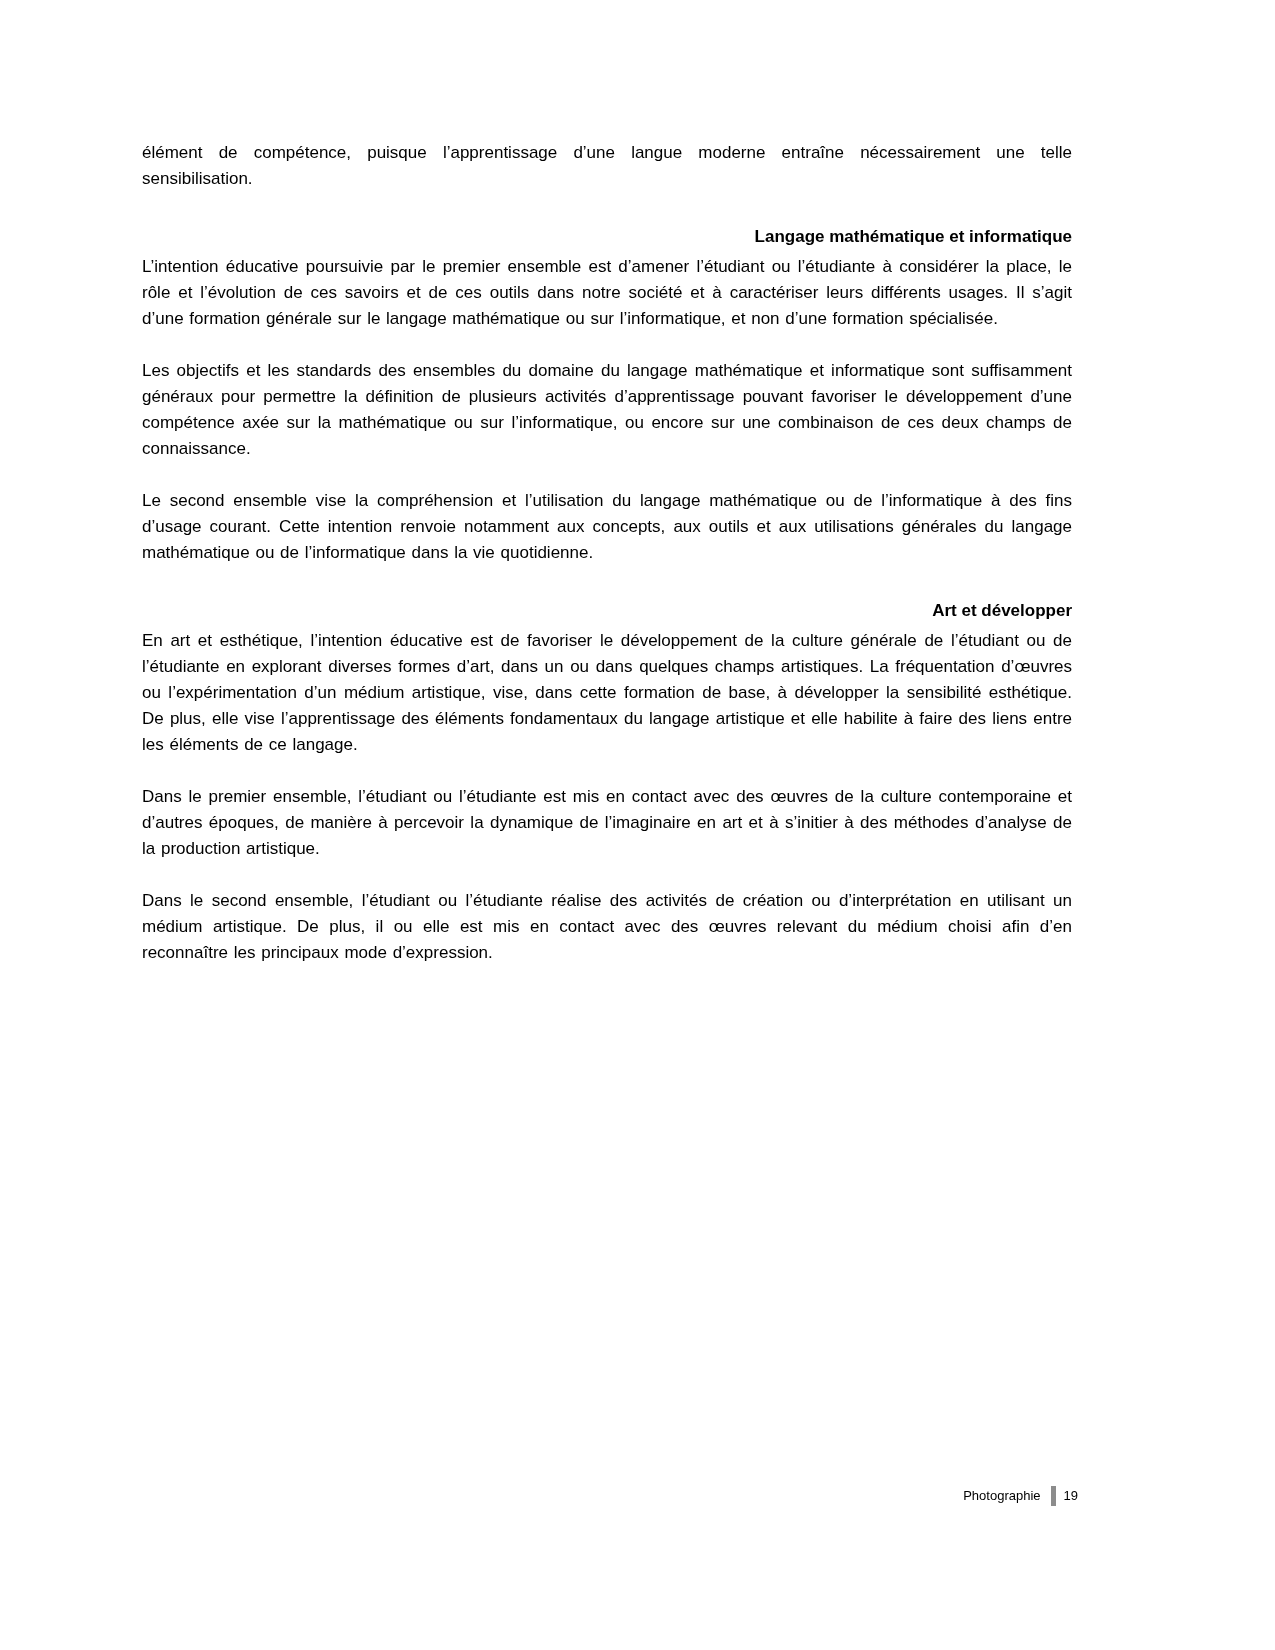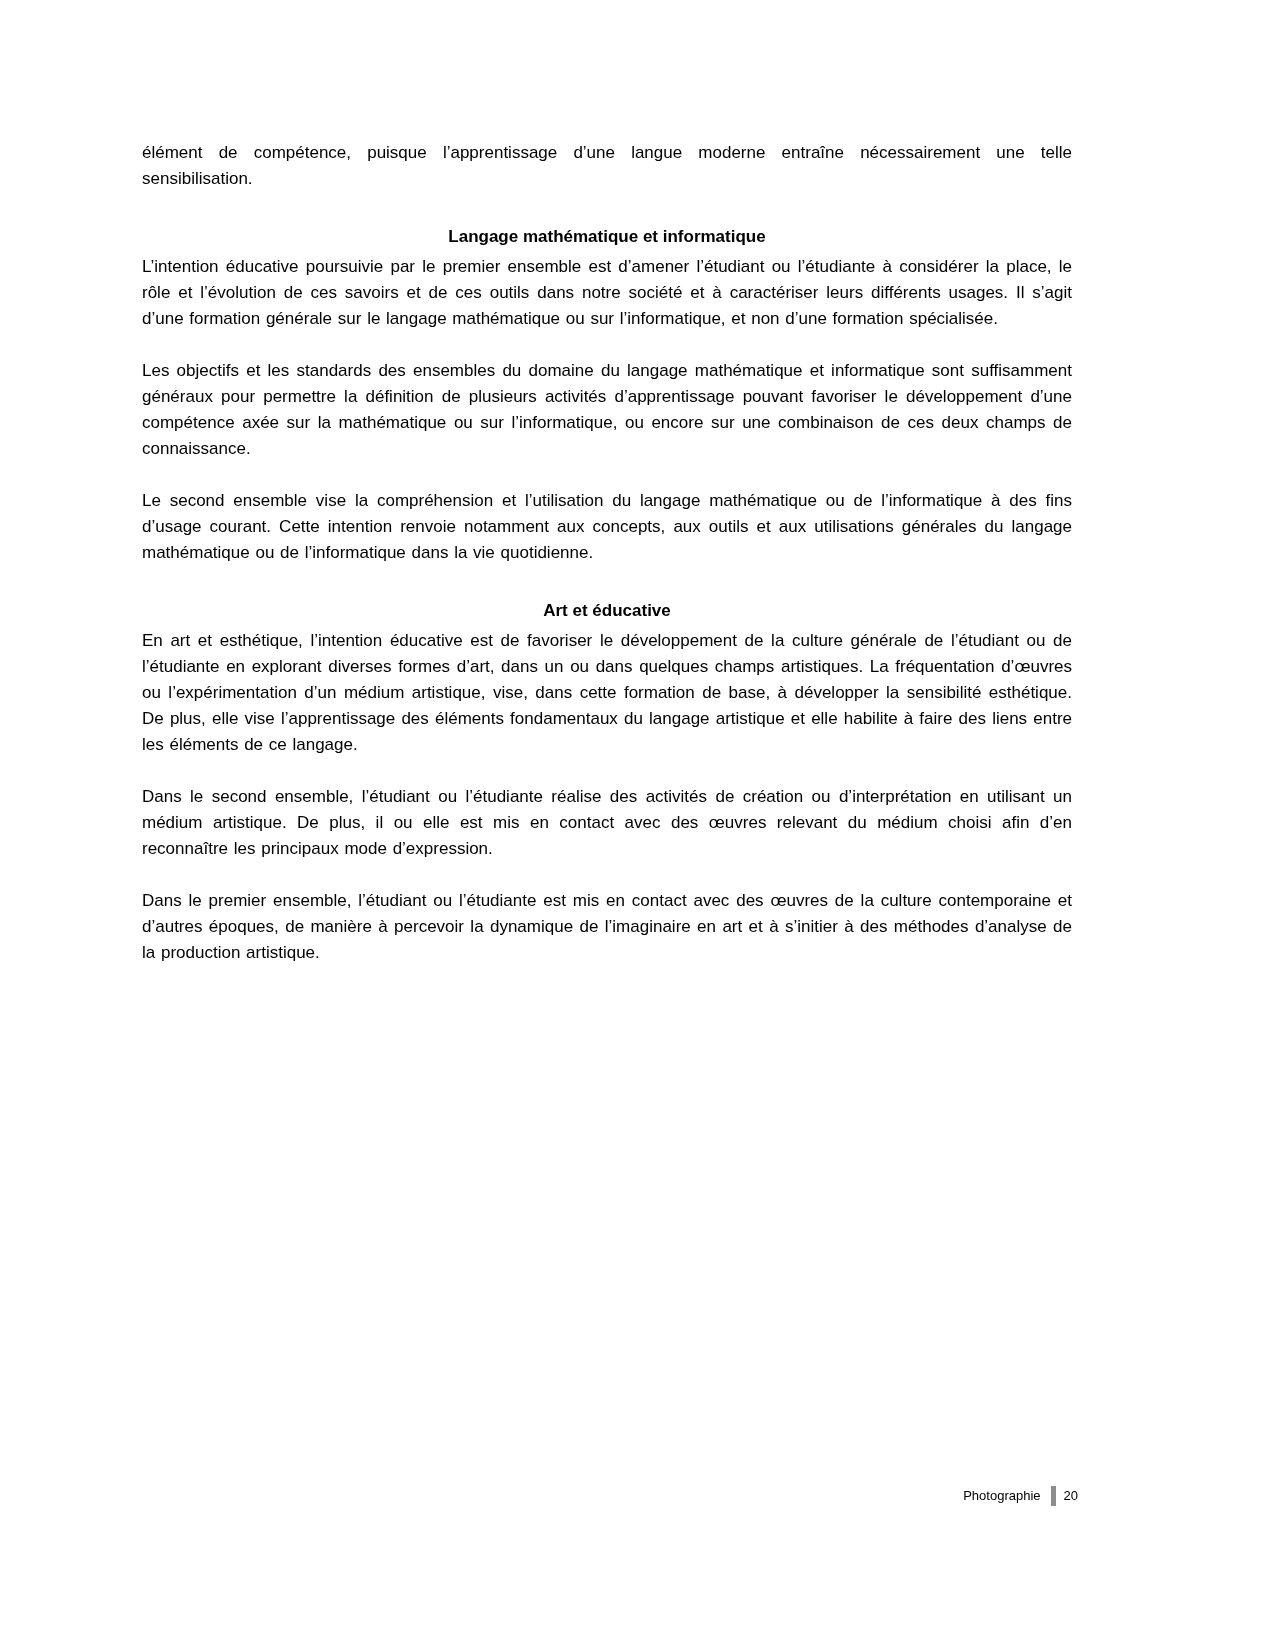--- a/index.html
+++ b/index.html
@@ -32,21 +32,21 @@
     text-align: justify;
   }
   .para {
     margin: 0 0 26px 0;
     word-spacing: 1px;
   }
   .heading {
     font-size: 17px;
     font-weight: bold;
     margin: 32px 0 4px 0;
-    text-align: center;
+    text-align: right;
   }
   .content > .para:first-child {
     margin-top: 0;
   }
   .footer {
     position: absolute;
     top: 1486px;
     right: 197px;
     display: flex;
     align-items: center;
@@ -71,25 +71,25 @@
 <div class="page">
 
   <main class="content">
     <p class="para">élément de compétence, puisque l’apprentissage d’une langue moderne entraîne nécessairement une telle sensibilisation.</p>
 
     <h2 class="heading">Langage mathématique et informatique</h2>
     <p class="para">L’intention éducative poursuivie par le premier ensemble est d’amener l’étudiant ou l’étudiante à considérer la place, le rôle et l’évolution de ces savoirs et de ces outils dans notre société et à caractériser leurs différents usages.  Il s’agit d’une formation générale sur le langage mathématique ou sur l’informatique, et non d’une formation spécialisée.</p>
     <p class="para">Les objectifs et les standards des ensembles du domaine du langage mathématique et informatique sont suffisamment généraux pour permettre la définition de plusieurs activités d’apprentissage pouvant favoriser le développement d’une compétence axée sur la mathématique ou sur l’informatique, ou encore sur une combinaison de ces deux champs de connaissance.</p>
     <p class="para">Le second ensemble vise la compréhension et l’utilisation du langage mathématique ou de l’informatique à des fins d’usage courant.  Cette intention renvoie notamment aux concepts, aux outils et aux utilisations générales du langage mathématique ou de l’informatique dans la vie quotidienne.</p>
 
-    <h2 class="heading">Art et éducative</h2>
+    <h2 class="heading">Art et développer</h2>
     <p class="para">En art et esthétique, l’intention éducative est de favoriser le développement de la culture générale de l’étudiant ou de l’étudiante en explorant diverses formes d’art, dans un ou dans quelques champs artistiques.  La fréquentation d’œuvres ou l’expérimentation d’un médium artistique, vise, dans cette formation de base, à développer la sensibilité esthétique.  De plus, elle vise l’apprentissage des éléments fondamentaux du langage artistique et elle habilite à faire des liens entre les éléments de ce langage.</p>
+    <p class="para">Dans le premier ensemble, l’étudiant ou l’étudiante est mis en contact avec des œuvres de la culture contemporaine et d’autres époques, de manière à percevoir la dynamique de l’imaginaire en art et à s’initier à des méthodes d’analyse de la production artistique.</p>
     <p class="para">Dans le second ensemble, l’étudiant ou l’étudiante réalise des activités de création ou d’interprétation en utilisant un médium artistique.  De plus, il ou elle est mis en contact avec des œuvres relevant du médium choisi afin d’en reconnaître les principaux mode d’expression.</p>
-    <p class="para">Dans le premier ensemble, l’étudiant ou l’étudiante est mis en contact avec des œuvres de la culture contemporaine et d’autres époques, de manière à percevoir la dynamique de l’imaginaire en art et à s’initier à des méthodes d’analyse de la production artistique.</p>
   </main>
 
   <footer class="footer">
     <span class="section-label">Photographie</span>
     <span class="divider-bars"></span>
-    <span class="page-number">20</span>
+    <span class="page-number">19</span>
   </footer>
 
 </div>
 
 </body></html>

